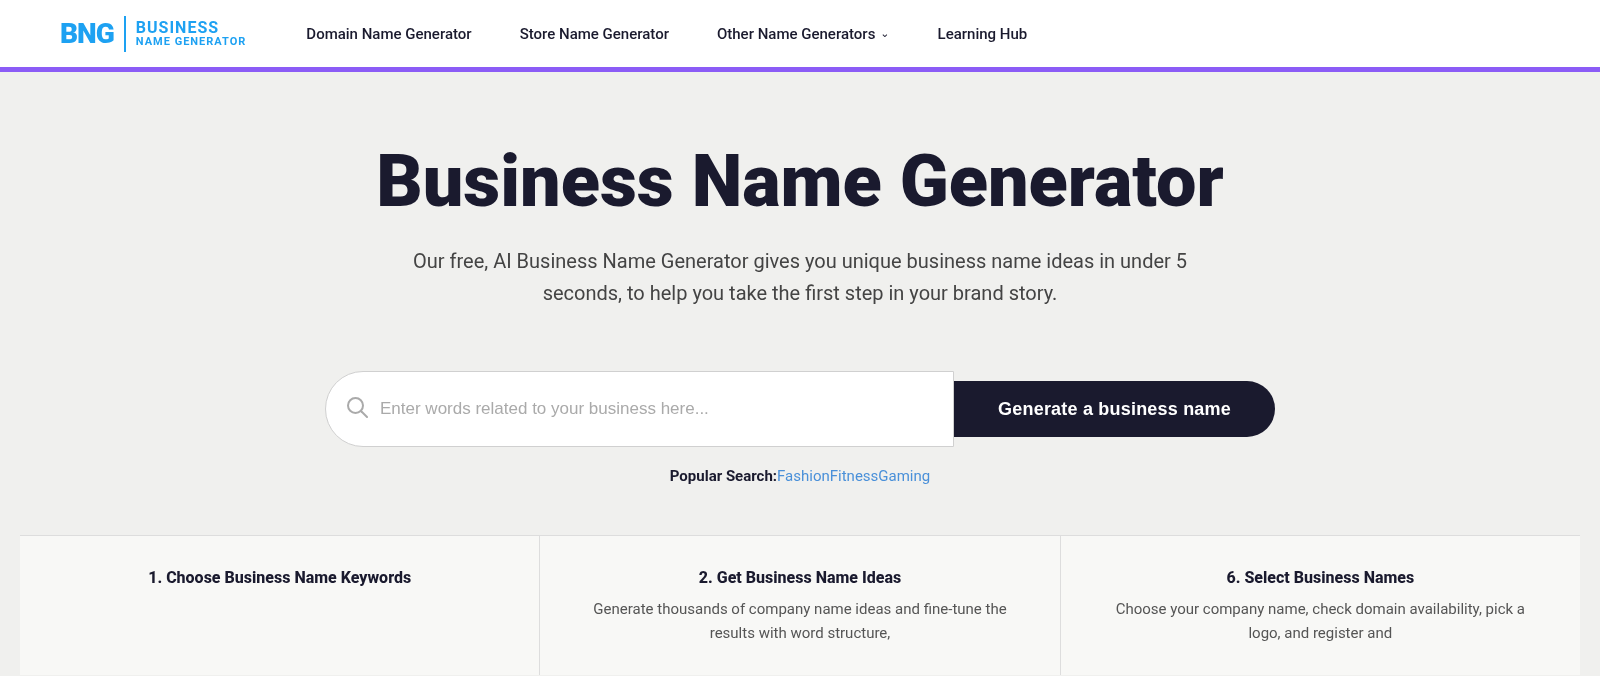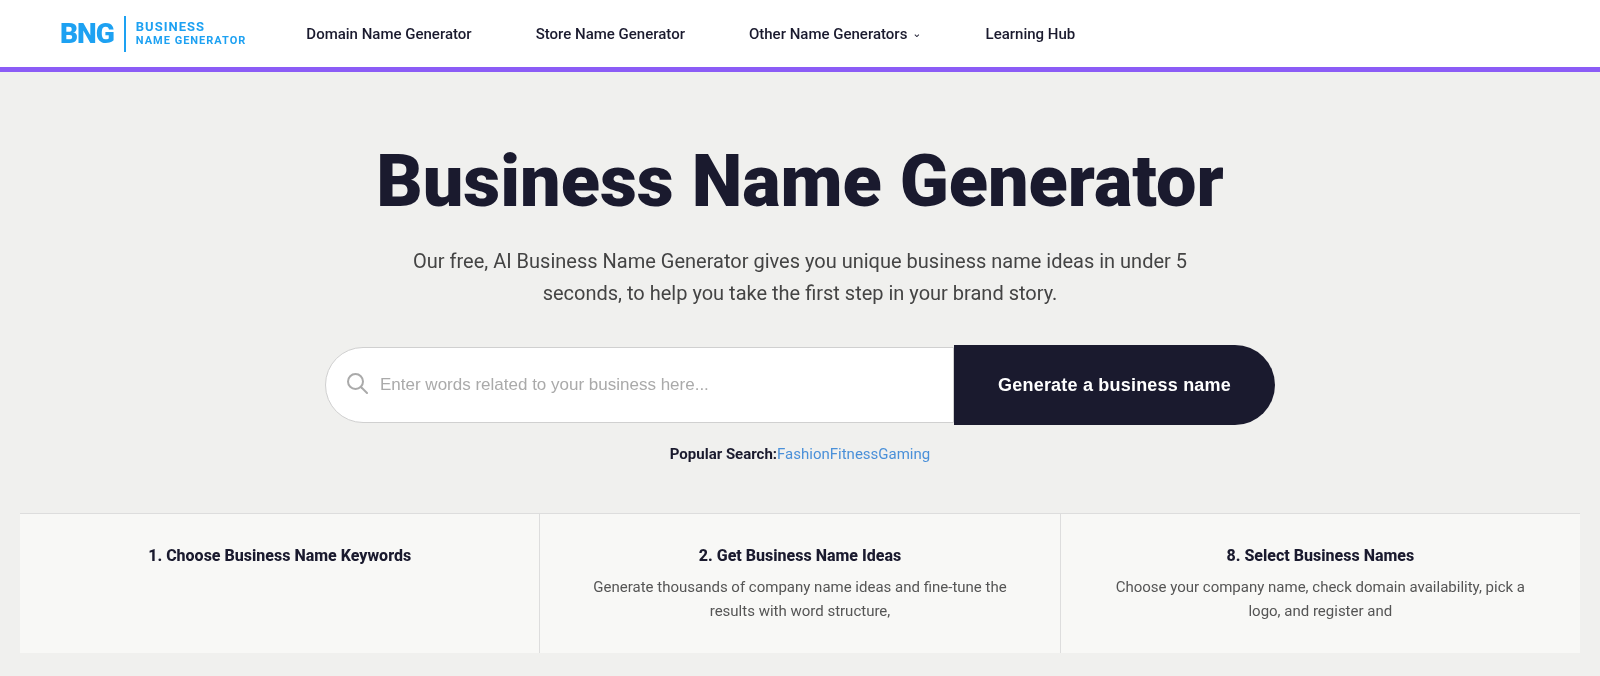--- a/index.html
+++ b/index.html
@@ -46,39 +46,39 @@
       background-color: #1da1f2;
     }
 
     .logo-text {
       display: flex;
       flex-direction: column;
       line-height: 1.1;
     }
 
     .logo-text-business {
-      font-size: 13px;
+      font-size: 16px;
       font-weight: 700;
       color: #1da1f2;
       letter-spacing: 1px;
       text-transform: uppercase;
     }
 
     .logo-text-name-generator {
       font-size: 11px;
       font-weight: 700;
       color: #1da1f2;
       letter-spacing: 1px;
       text-transform: uppercase;
     }
 
     nav {
       display: flex;
       align-items: center;
-      gap: 64px;
+      gap: 48px;
       flex: 1;
     }
 
     .nav-link {
       font-size: 15px;
       font-weight: 500;
       color: #1a1a2e;
       text-decoration: none;
       cursor: pointer;
       white-space: nowrap;
@@ -112,21 +112,21 @@
       line-height: 1.1;
       margin-bottom: 24px;
       max-width: 1100px;
     }
 
     .hero-subtitle {
       font-size: 20px;
       color: #444;
       line-height: 1.6;
       max-width: 780px;
-      margin-bottom: 36px;
+      margin-bottom: 62px;
     }
 
     
     .search-container {
       display: flex;
       align-items: center;
       width: 950px;
       max-width: 100%;
       margin-bottom: 20px;
     }
@@ -161,21 +161,21 @@
     .search-input::placeholder {
       color: #aaa;
     }
 
     .generate-button {
       background: #1a1a2e;
       color: #ffffff;
       border: none;
       border-radius: 0 50px 50px 0;
       padding: 0 44px;
-      height: 80px;
+      height: 56px;
       font-size: 18px;
       font-weight: 600;
       cursor: pointer;
       white-space: nowrap;
       letter-spacing: 0.2px;
     }
 
     
     .popular-search {
       display: flex;
@@ -278,17 +278,17 @@
 
   <div class="steps-section">
     <div class="step-item">
       <h3 class="step-title">1. Choose Business Name Keywords</h3>
     </div>
     <div class="step-item">
       <h3 class="step-title">2. Get Business Name Ideas</h3>
       <p class="step-description">Generate thousands of company name ideas and fine-tune the results with word structure,</p>
     </div>
     <div class="step-item">
-      <h3 class="step-title">8. Select Business Names</h3>
+      <h3 class="step-title">6. Select Business Names</h3>
       <p class="step-description">Choose your company name, check domain availability, pick a logo, and register and</p>
     </div>
   </div>
 </section>
 
 </body></html>

